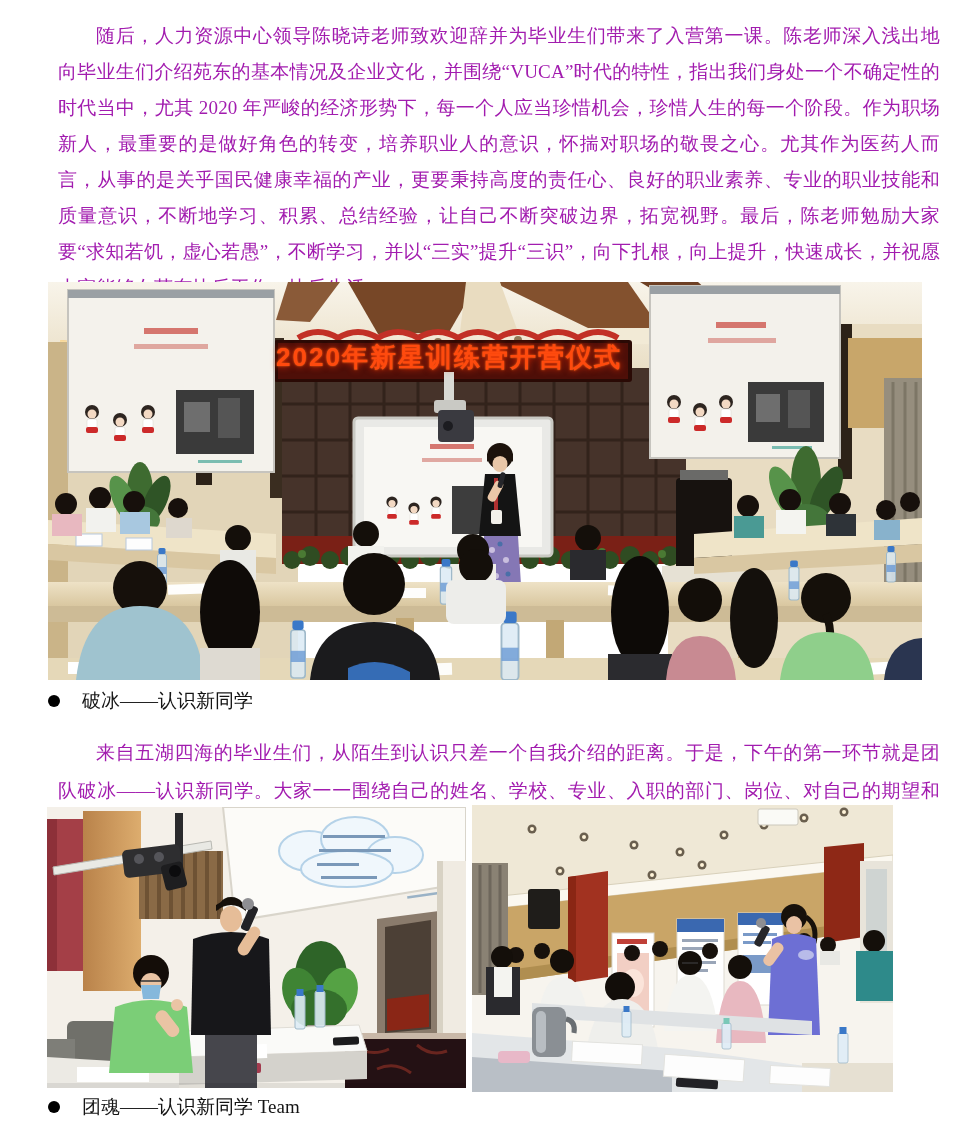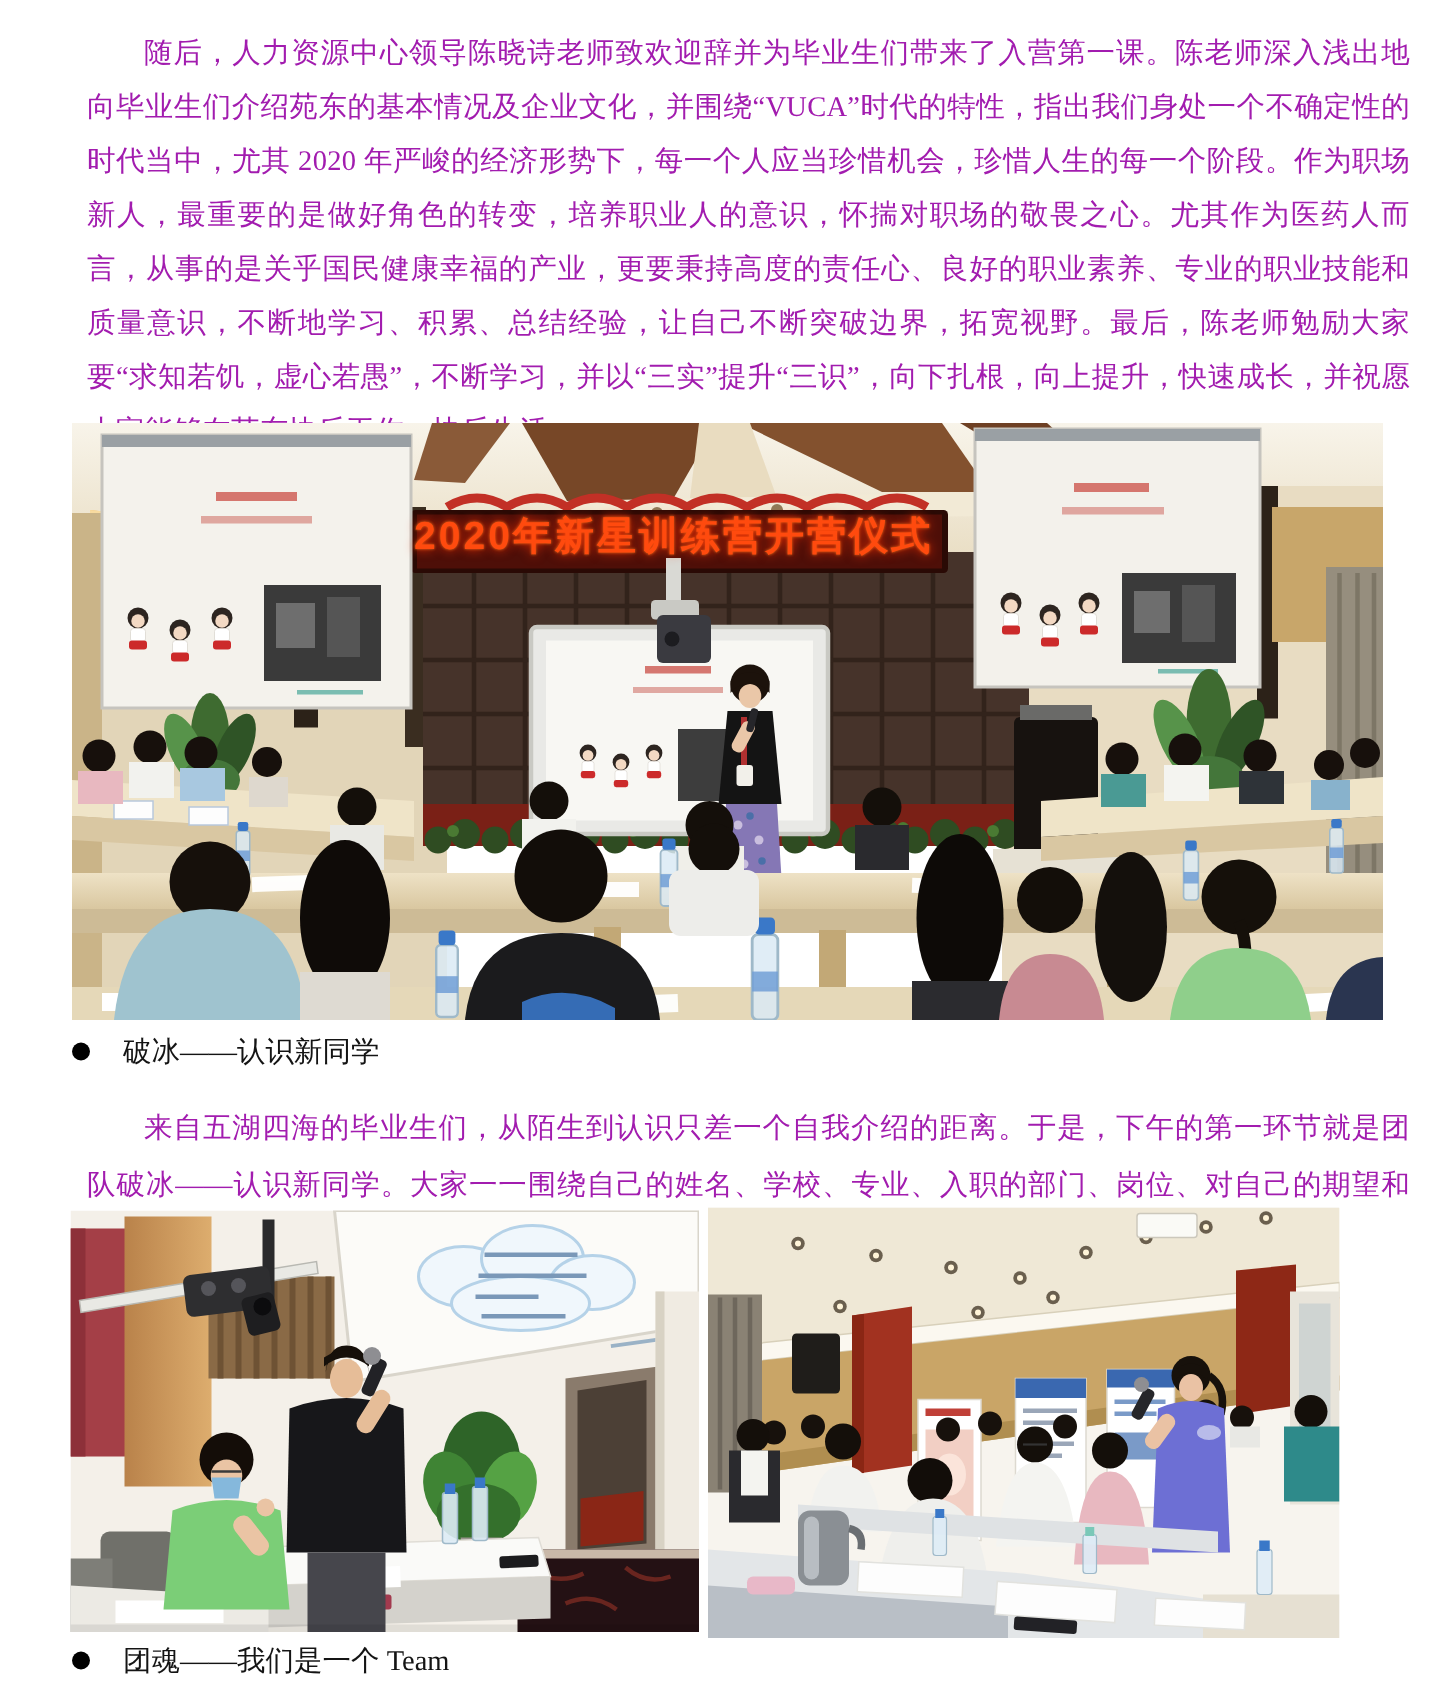--- a/index.html
+++ b/index.html
@@ -580,16 +580,16 @@
         <rect x="192" y="252" width="80" height="22" fill="#fdfdfd" stroke="#e2e2de" transform="rotate(4 232 263)"></rect>
         <rect x="298" y="262" width="60" height="18" fill="#fdfdfd" stroke="#e2e2de" transform="rotate(3 328 271)"></rect>
         <rect x="204" y="274" width="42" height="9" rx="2" fill="#222226" transform="rotate(4 225 278)"></rect>
         <rect x="26" y="246" width="32" height="12" rx="4" fill="#e8b8c8"></rect>
       </g>
     </svg>
   </figure>
 
   <div class="bullet-row" id="bullet2">
     <span class="bullet-dot"></span>
-    <span class="bullet-label">团魂——我们是一个 Team</span>
+    <span class="bullet-label">团魂——认识新同学 Team</span>
   </div>
 
 </div>
 
 </body></html>

